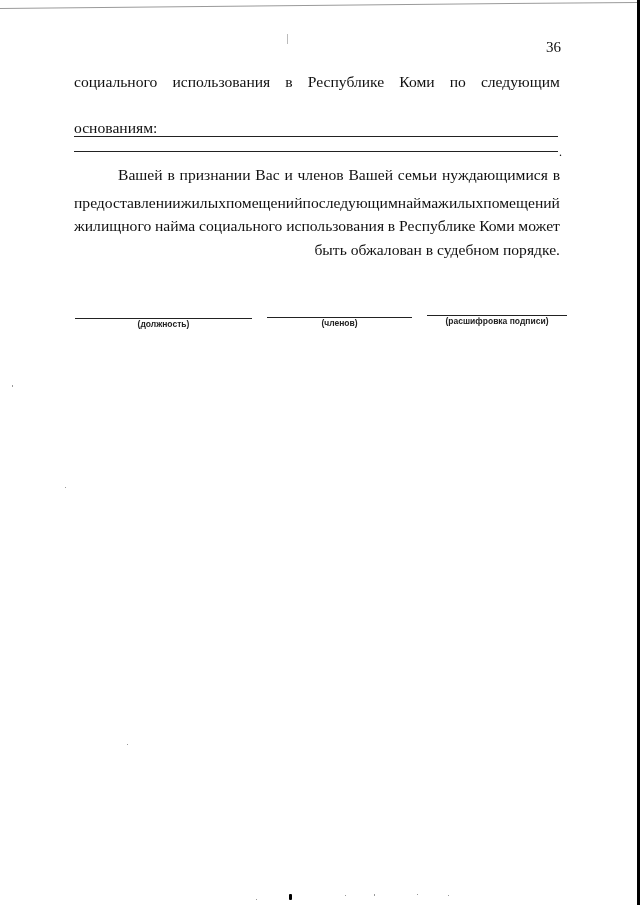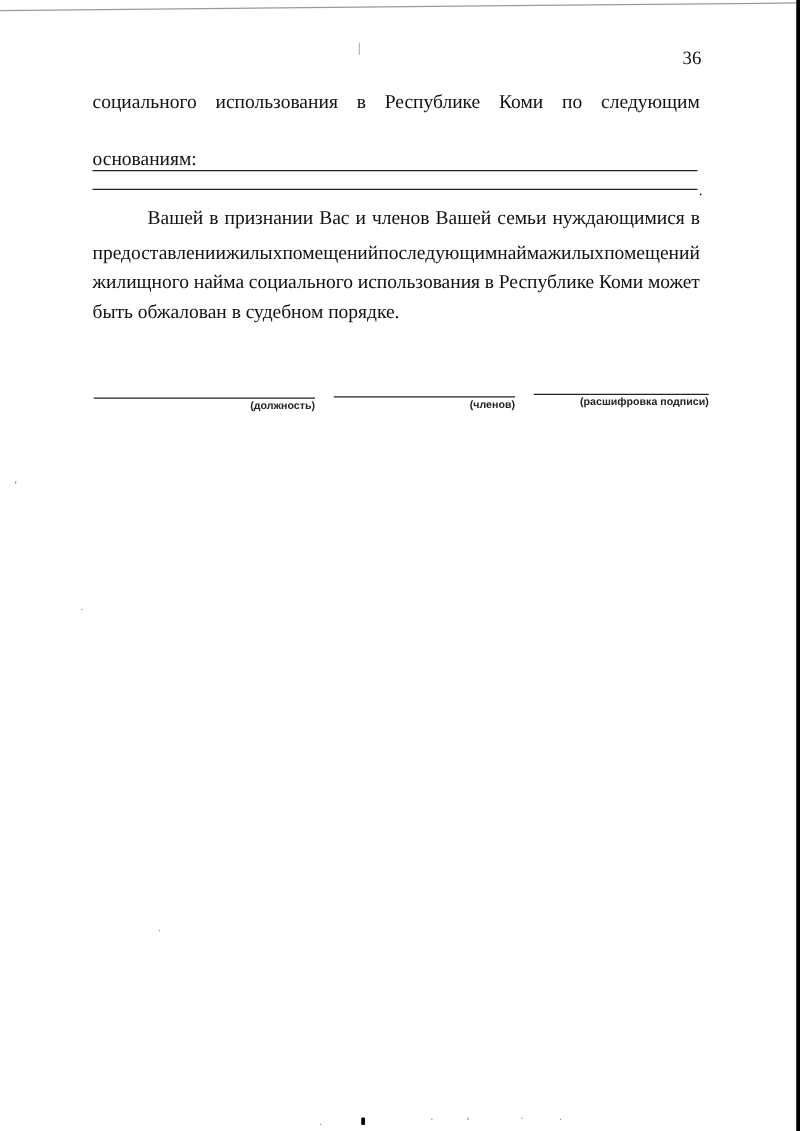--- a/index.html
+++ b/index.html
@@ -72,21 +72,21 @@
     .sig-line {
       position: absolute;
       height: 1px;
       background: #222;
     }
     .sig-label {
       position: absolute;
       font-family: "Liberation Sans", "DejaVu Sans", sans-serif;
       font-size: 8.5px;
       font-weight: bold;
-      text-align: right;
+      text-align: center;
       color: #222;
     }
     .blot {
       position: absolute;
       left: 289px;
       top: 894px;
       width: 3px;
       height: 6px;
       background: #000;
       border-radius: 1px;
@@ -152,21 +152,21 @@
   <div class="para-line justify" style="top:216px;">
     <span>жилищного</span>
     <span>найма</span>
     <span>социального</span>
     <span>использования</span>
     <span>в</span>
     <span>Республике</span>
     <span>Коми</span>
     <span>может</span>
   </div>
-  <div class="para-line" style="top:240px;">быть обжалован в судебном порядке.</div>
+  <div class="para-line" style="top:240px;text-align:right;">быть обжалован в судебном порядке.</div>
 </div>
 
 <div>
   <div class="sig-line" style="left:75px;top:318px;width:177px;"></div>
   <div class="sig-label" style="left:75px;top:319px;width:177px;">(должность)</div>
 
   <div class="sig-line" style="left:267px;top:317px;width:145px;"></div>
   <div class="sig-label" style="left:267px;top:318px;width:145px;">(членов)</div>
 
   <div class="sig-line" style="left:427px;top:315px;width:140px;"></div>

